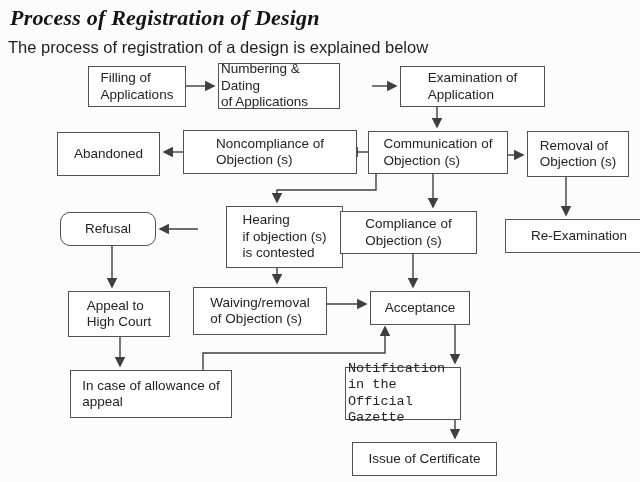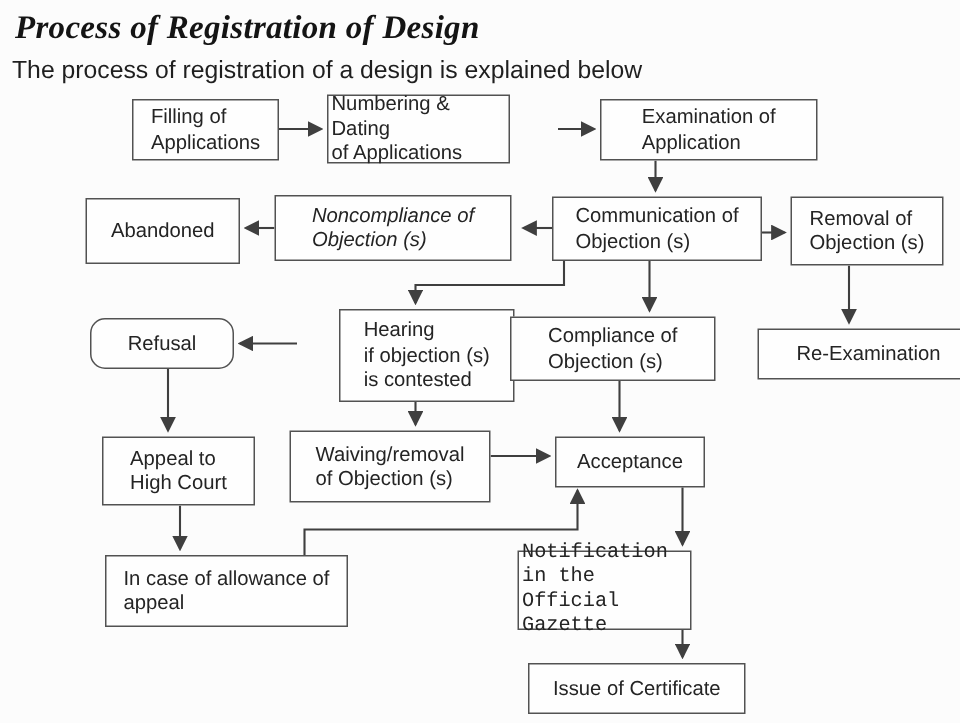--- a/index.html
+++ b/index.html
@@ -86,21 +86,21 @@
         <polyline points="455,420 455,438" marker-end="url(#arrow)"></polyline>
       </svg>
     <div id="node-layer">
         <div class="node" style="left: 88px; top: 66px; width: 98px; height: 41px;">Filling of
 Applications</div>
         <div class="node" style="left: 218px; top: 63px; width: 122px; height: 46px;">Numbering &amp; Dating
 of Applications</div>
         <div class="node" style="left: 400px; top: 66px; width: 145px; height: 41px;">Examination of
 Application</div>
         <div class="node" style="left: 57px; top: 132px; width: 103px; height: 44px;">Abandoned</div>
-        <div class="node" style="left: 183px; top: 130px; width: 158px; height: 44px; font-style: italic;">Noncompliance of
+        <div class="node" style="left: 183px; top: 130px; width: 174px; height: 44px;">Noncompliance of
 Objection (s)</div>
         <div class="node" style="left: 368px; top: 131px; width: 140px; height: 43px;">Communication of
 Objection (s)</div>
         <div class="node" style="left: 527px; top: 131px; width: 102px; height: 46px;">Removal of
 Objection (s)</div>
         <div class="node" style="left: 60px; top: 212px; width: 96px; height: 31px; border-radius: 10px;">Refusal</div>
         <div class="node" style="left: 198px; top: 206px; width: 117px; height: 62px; margin-left: 28px;">Hearing
 if objection (s)
 is contested</div>
         <div class="node" style="left: 340px; top: 211px; width: 137px; height: 43px;">Compliance of

